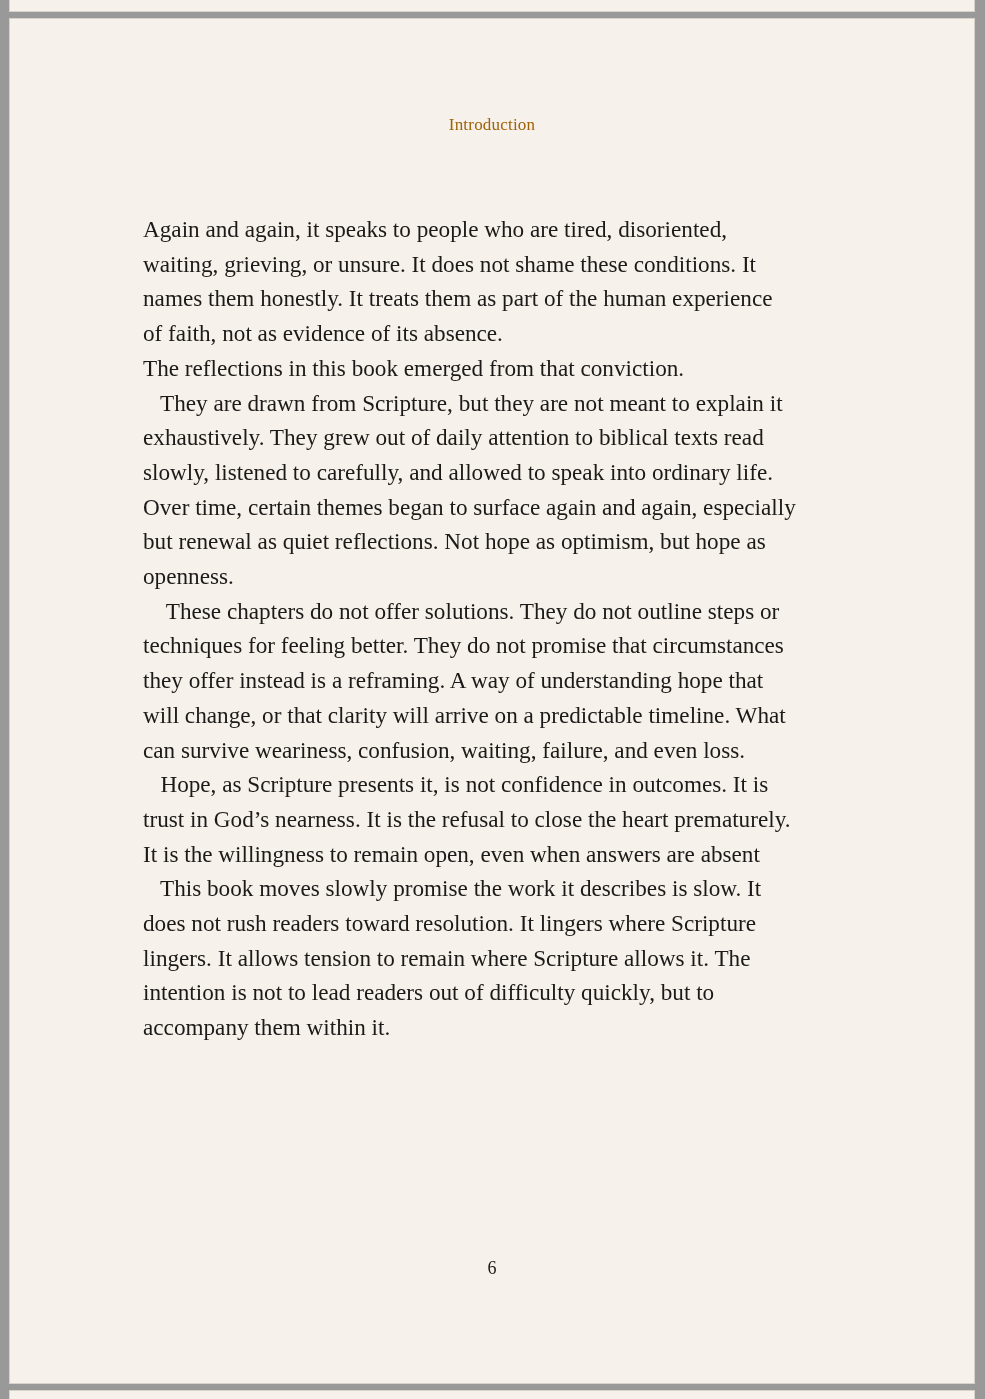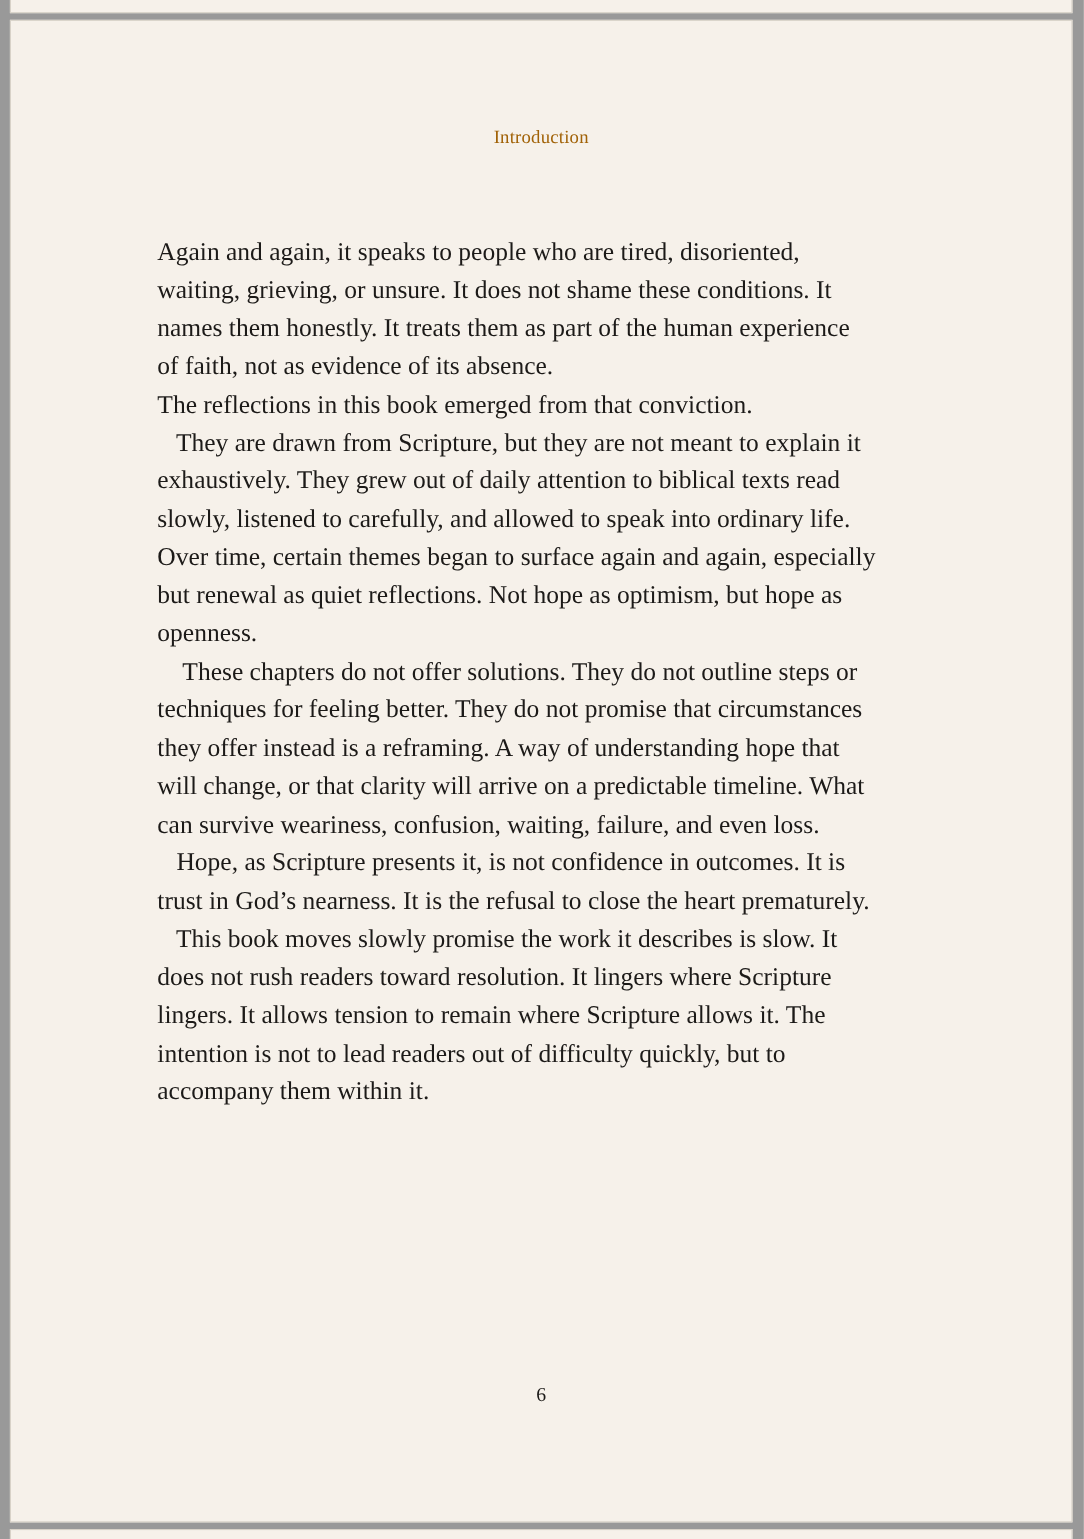--- a/index.html
+++ b/index.html
@@ -86,20 +86,21 @@
       <span class="line">Over time, certain themes began to surface again and again, especially</span>
       <span class="line">but renewal as quiet reflections. Not hope as optimism, but hope as</span>
       <span class="line">openness.</span>
       <span class="line">    These chapters do not offer solutions. They do not outline steps or</span>
       <span class="line">techniques for feeling better. They do not promise that circumstances</span>
       <span class="line">they offer instead is a reframing. A way of understanding hope that</span>
       <span class="line">will change, or that clarity will arrive on a predictable timeline. What</span>
       <span class="line">can survive weariness, confusion, waiting, failure, and even loss.</span>
       <span class="line">   Hope, as Scripture presents it, is not confidence in outcomes. It is</span>
       <span class="line">trust in God’s nearness. It is the refusal to close the heart prematurely.</span>
+      <span class="line">It is the willingness to remain open, even when answers are absent</span>
       <span class="line">   This book moves slowly promise the work it describes is slow. It</span>
       <span class="line">does not rush readers toward resolution. It lingers where Scripture</span>
       <span class="line">lingers. It allows tension to remain where Scripture allows it. The</span>
       <span class="line">intention is not to lead readers out of difficulty quickly, but to</span>
       <span class="line">accompany them within it.</span>
     </div>
 
     <div class="page-number">6</div>
   </div>
 

